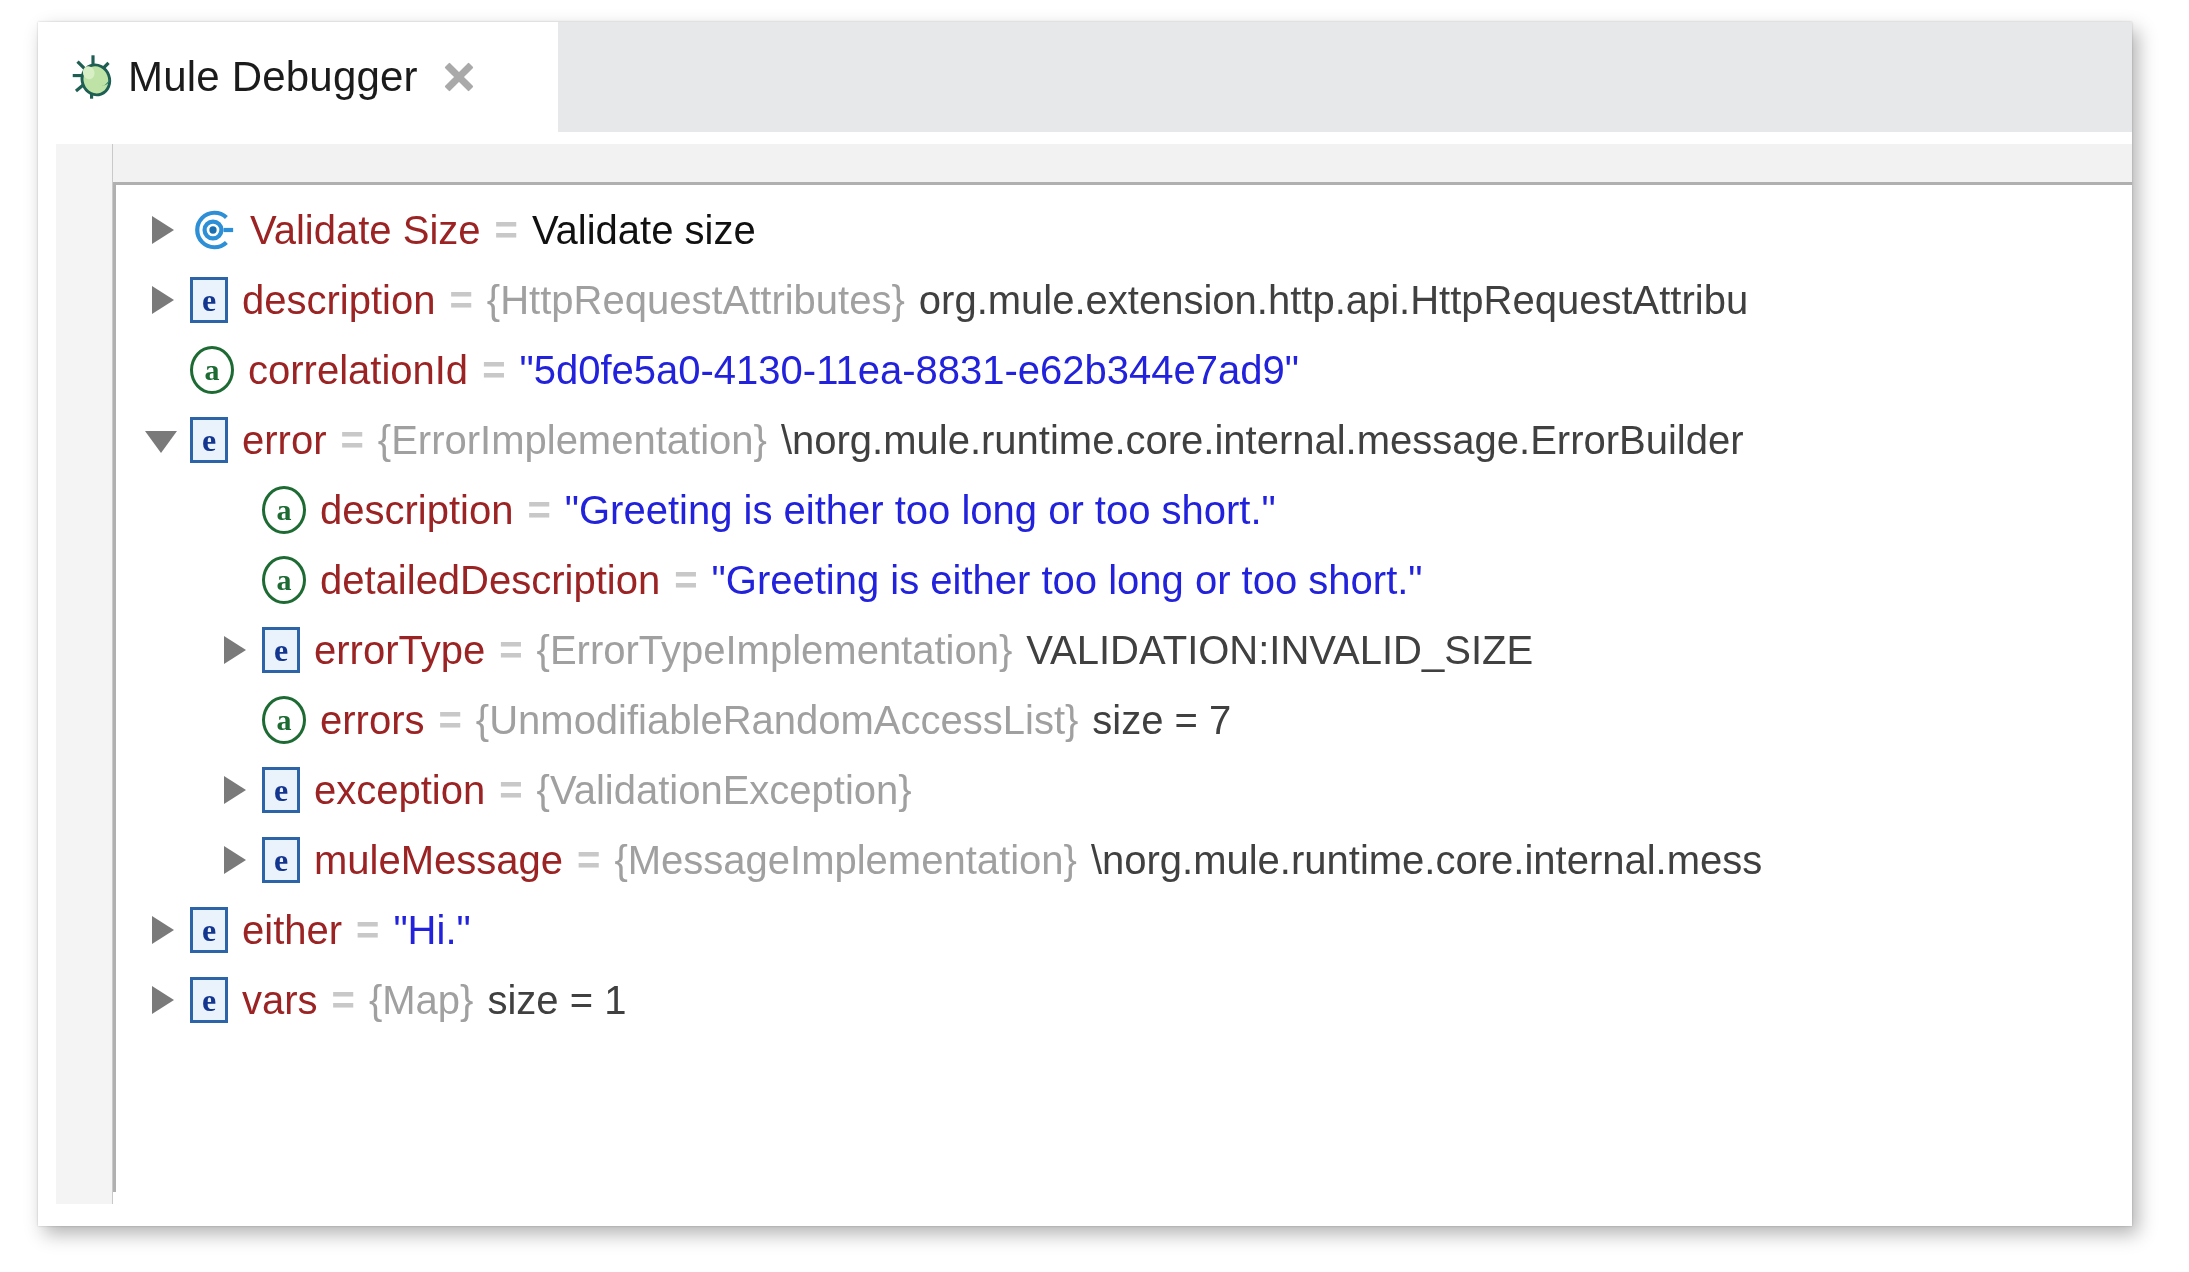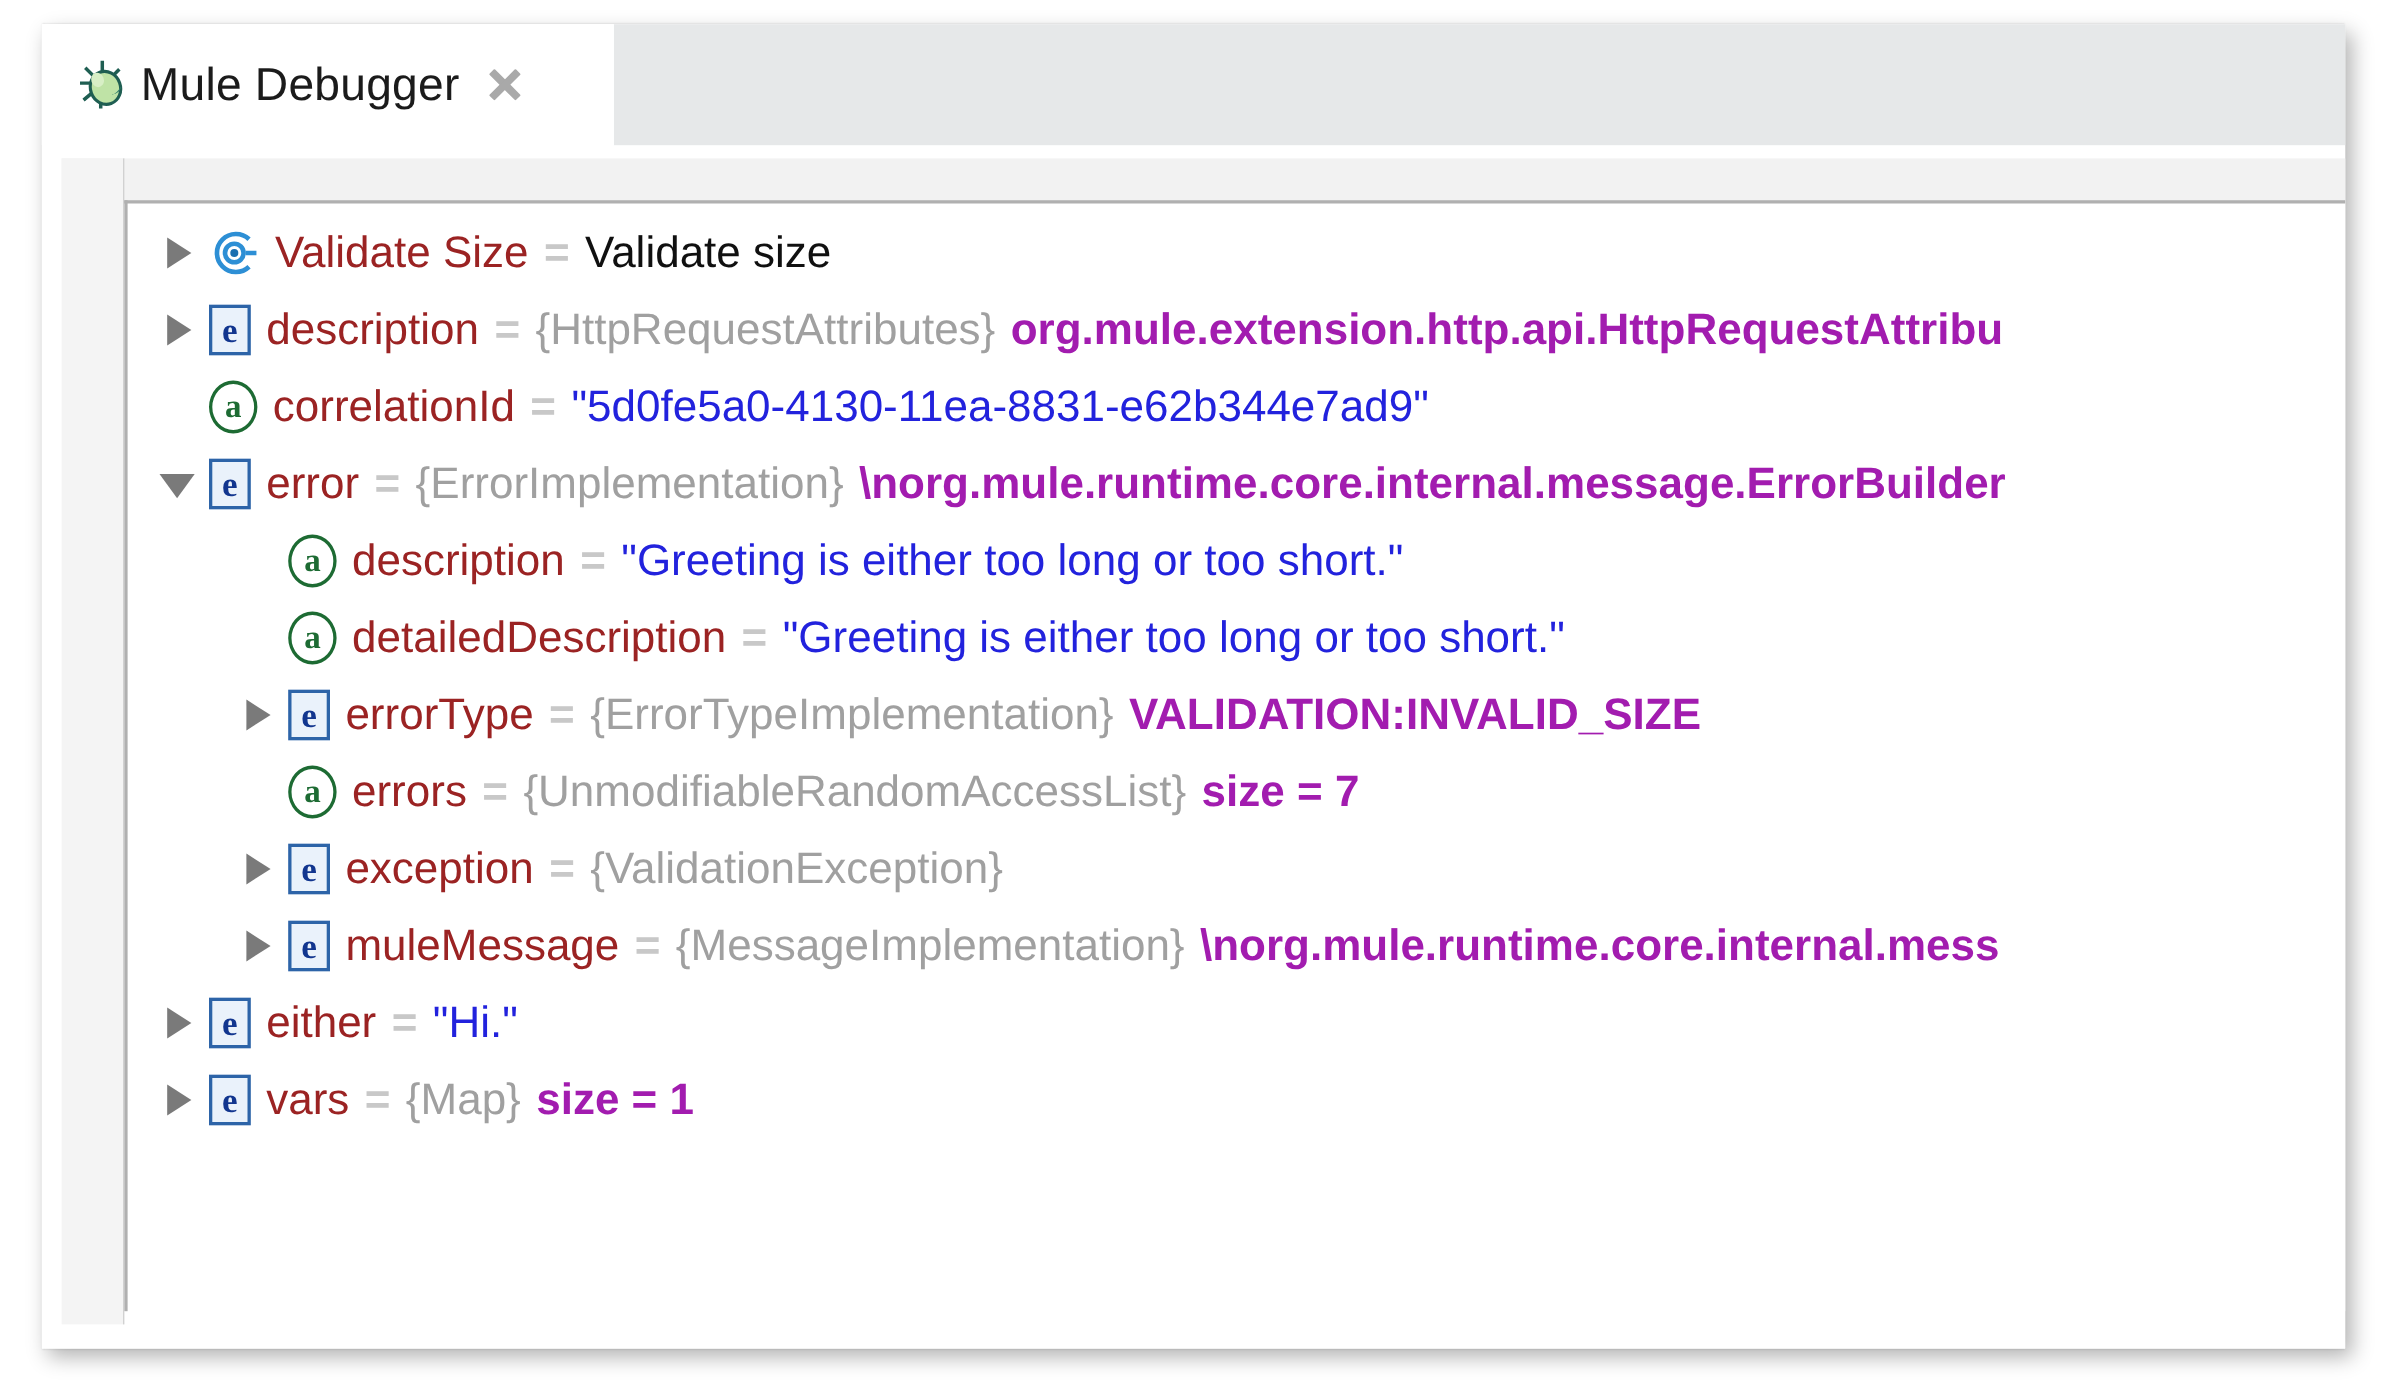--- a/index.html
+++ b/index.html
@@ -205,21 +205,21 @@
     box-sizing: border-box;
   }
   
   .icon-component { width: 46px; height: 46px; }
 
   
   .name       { color: #9b2323; }
   .eq         { color: #c8c8c8; margin: 0 14px; font-weight: bold; }
   .type       { color: #a0a0a0; }
   .value-str  { color: #2222dd; }
-  .value-dark { color: #a21caf; font-weight: bold; }
+  .value-dark { color: #404040; font-weight: normal; }
   .value-plain{ color: #101010; }
   .sp         { display: inline-block; width: 14px; }
 
   
   .ind0 { padding-left: 28px; }
   .ind1 { padding-left: 100px; }
 </style>
 </head>
 <body>
 

